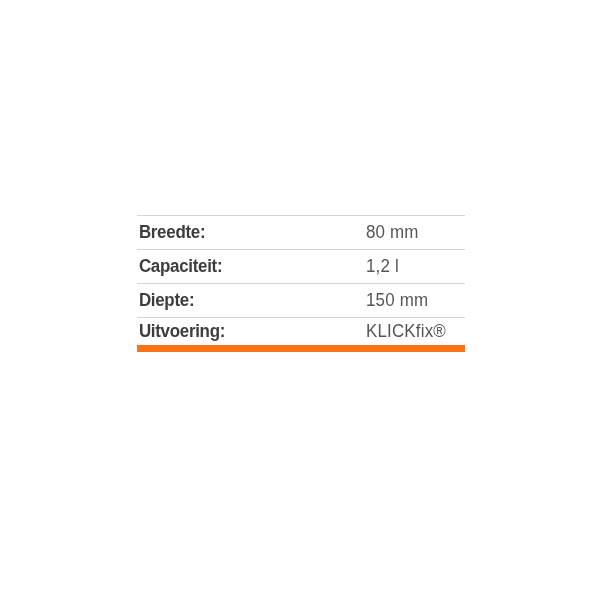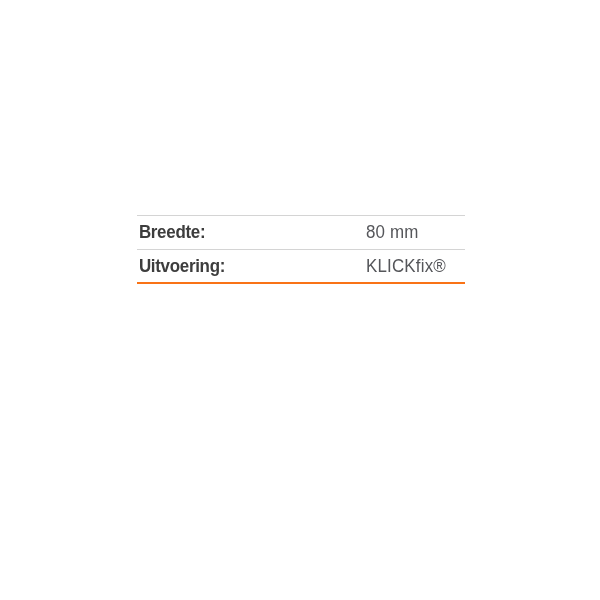--- a/index.html
+++ b/index.html
@@ -24,21 +24,21 @@
     width: 328px;
   }
   .spec-row {
     display: flex;
     align-items: center;
     height: 34px;
     border-top: 1px solid #d4d4d4;
     box-sizing: border-box;
   }
   .spec-row:last-child {
-    border-bottom: 2px solid #f97316;
+    border-bottom: 7px solid #f97316;
     height: 35px;
   }
   .spec-label {
     flex: 0 0 227px;
     padding-left: 2px;
     font-size: 18px;
     font-weight: 700;
     color: #3d3d3d;
     letter-spacing: -0.3px;
     transform: scaleX(0.94);
@@ -60,21 +60,29 @@
 <body>
 
 <div class="page">
   <div class="spec-table">
 
     <div class="spec-row">
       <span class="spec-label">Breedte:</span>
       <span class="spec-value">80 mm</span>
     </div>
 
+    <div class="spec-row">
+      <span class="spec-label">Capaciteit:</span>
+      <span class="spec-value">1,2 l</span>
+    </div>
 
+    <div class="spec-row">
+      <span class="spec-label">Diepte:</span>
+      <span class="spec-value">150 mm</span>
+    </div>
 
 
     <div class="spec-row">
       <span class="spec-label">Uitvoering:</span>
       <span class="spec-value">KLICKfix®</span>
     </div>
 
   </div>
 </div>
 

